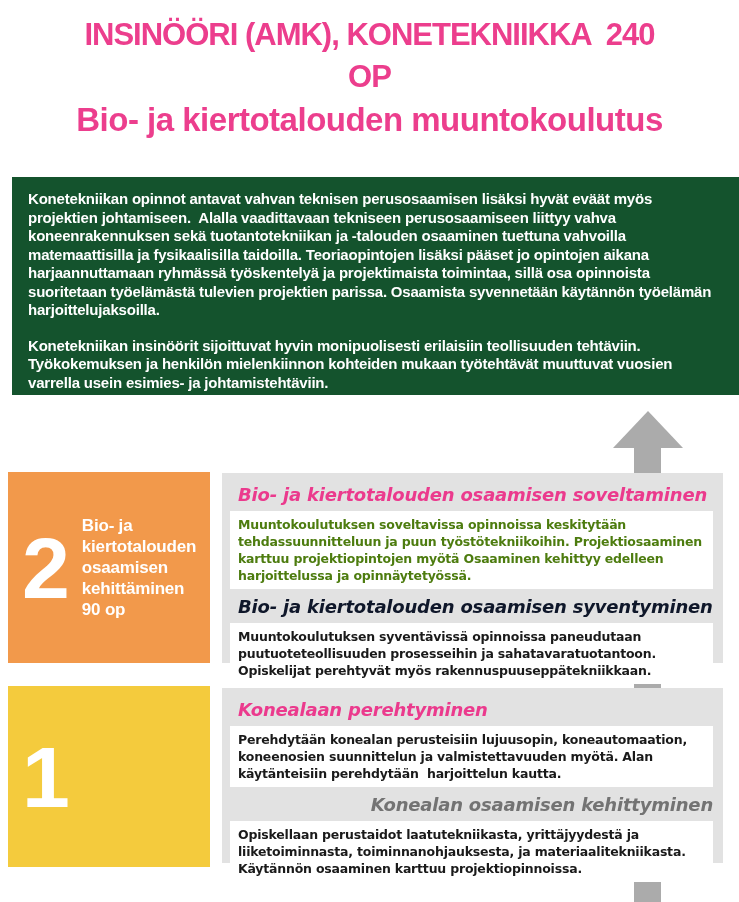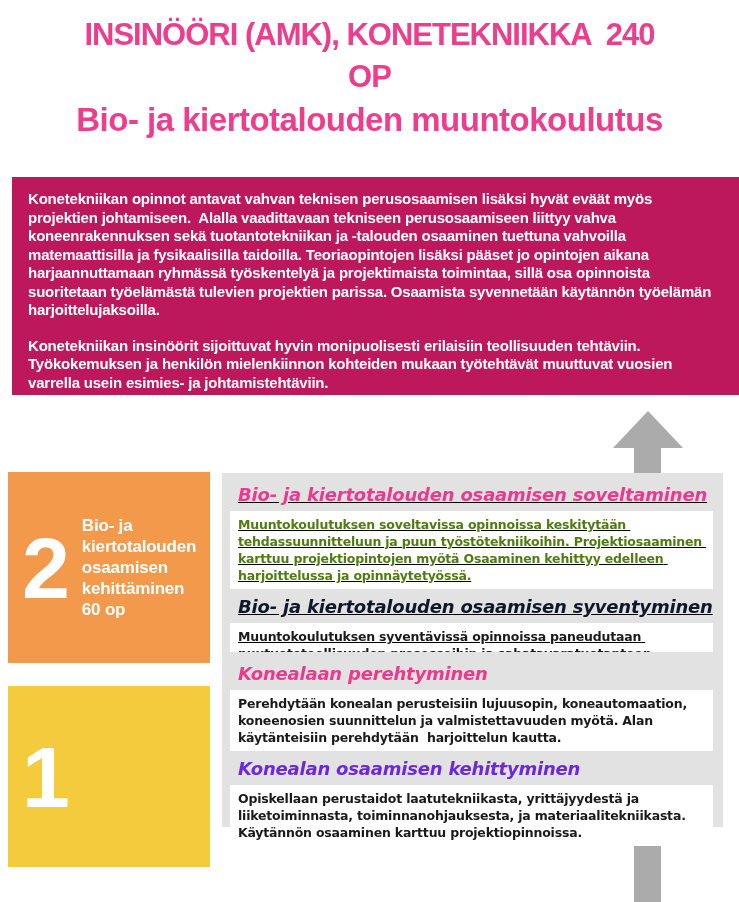--- a/index.html
+++ b/index.html
@@ -53,22 +53,22 @@
     flex:0 0 auto;
   }
   .stage-label{
     color:#ffffff;font-weight:bold;font-size:17px;line-height:21px;
     margin-left:12px;width:122px;flex:0 0 auto;letter-spacing:-0.2px;
   }
   .stage-panel{
     position:absolute;left:222px;width:501px;z-index:1;
     box-sizing:border-box;padding:8px 10px 8px 16px;
   }
-  .stage-panel.panel-2{top:473px;height:190px;text-decoration:underline;}
-  .stage-panel.panel-1{top:652px;height:175px;}
+  .stage-panel.panel-2{top:473px;height:190px;}
+  .stage-panel.panel-1{top:688px;height:175px;}
   .panel-heading{
     font-weight:bold;font-style:italic;font-size:18px;line-height:24px;
     margin:2px 0 4px 0;letter-spacing:-0.2px;
     font-family:"DejaVu Sans","Liberation Sans",sans-serif;
   }
   .panel-body{
     background:#ffffff;margin:0 0 6px -8px;padding:5px 8px;
     font-family:"DejaVu Sans","Liberation Sans",sans-serif;
     font-weight:bold;font-size:12.5px;line-height:17px;
     white-space:pre-wrap;letter-spacing:-0.2px;
@@ -78,42 +78,42 @@
 <body>
 
 <div class="page">
 
   <div class="header">
     <div class="title-line" style="color: rgb(236, 62, 141);">INSINÖÖRI (AMK), KONETEKNIIKKA  240</div>
     <div class="title-line" style="color: rgb(236, 62, 141);">OP</div>
     <div class="subtitle-line" style="color: rgb(236, 62, 141);">Bio- ja kiertotalouden muuntokoulutus</div>
   </div>
 
-  <div class="intro-box" style="background-color: #be185d;">
+  <div class="intro-box" style="background-color: #14532d;">
     <p>Konetekniikan opinnot antavat vahvan teknisen perusosaamisen lisäksi hyvät eväät myös projektien johtamiseen.  Alalla vaadittavaan tekniseen perusosaamiseen liittyy vahva koneenrakennuksen sekä tuotantotekniikan ja -talouden osaaminen tuettuna vahvoilla matemaattisilla ja fysikaalisilla taidoilla. Teoriaopintojen lisäksi pääset jo opintojen aikana harjaannuttamaan ryhmässä työskentelyä ja projektimaista toimintaa, sillä osa opinnoista suoritetaan työelämästä tulevien projektien parissa. Osaamista syvennetään käytännön työelämän harjoittelujaksoilla.</p>
     <p>Konetekniikan insinöörit sijoittuvat hyvin monipuolisesti erilaisiin teollisuuden tehtäviin. Työkokemuksen ja henkilön mielenkiinnon kohteiden mukaan työtehtävät muuttuvat vuosien varrella usein esimies- ja johtamistehtäviin.</p>
   </div>
 
   <div class="arrow-head"></div>
   <div class="arrow-shaft" style="background-color: rgb(171, 171, 171);"></div>
 
   <div class="stage-box stage-2" style="background-color: rgb(242, 153, 75);">
     <div class="stage-number">2</div>
-    <div class="stage-label">Bio- ja kiertotalouden osaamisen kehittäminen 60 op</div>
+    <div class="stage-label">Bio- ja kiertotalouden osaamisen kehittäminen 90 op</div>
   </div>
   <div class="stage-panel panel-2" style="background-color: rgb(226, 226, 226);">
     <div class="panel-heading" style="color: rgb(235, 58, 141);">Bio- ja kiertotalouden osaamisen soveltaminen</div>
     <div class="panel-body" style="color: #4d7c0f;">Muuntokoulutuksen soveltavissa opinnoissa keskitytään tehdassuunnitteluun ja puun työstötekniikoihin. Projektiosaaminen karttuu projektiopintojen myötä Osaaminen kehittyy edelleen harjoittelussa ja opinnäytetyössä.</div>
     <div class="panel-heading" style="color: #0f172a;">Bio- ja kiertotalouden osaamisen syventyminen</div>
     <div class="panel-body" style="color: rgb(26, 26, 26);">Muuntokoulutuksen syventävissä opinnoissa paneudutaan puutuoteteollisuuden prosesseihin ja sahatavaratuotantoon. Opiskelijat perehtyvät myös rakennuspuuseppätekniikkaan.</div>
   </div>
 
   <div class="stage-box stage-1" style="background-color: rgb(244, 203, 61);">
     <div class="stage-number">1</div>
   </div>
   <div class="stage-panel panel-1" style="background-color: rgb(226, 226, 226);">
     <div class="panel-heading" style="color: rgb(235, 58, 141);">Konealaan perehtyminen</div>
     <div class="panel-body" style="color: rgb(26, 26, 26);">Perehdytään konealan perusteisiin lujuusopin, koneautomaation, koneenosien suunnittelun ja valmistettavuuden myötä. Alan käytänteisiin perehdytään  harjoittelun kautta.</div>
-    <div class="panel-heading" style="color: #6d28d9;">Konealan osaamisen kehittyminen</div>
+    <div class="panel-heading" style="color: #737373; text-align: right;">Konealan osaamisen kehittyminen</div>
     <div class="panel-body" style="color: rgb(26, 26, 26);">Opiskellaan perustaidot laatutekniikasta, yrittäjyydestä ja liiketoiminnasta, toiminnanohjauksesta, ja materiaalitekniikasta. Käytännön osaaminen karttuu projektiopinnoissa.</div>
   </div>
 
 </div>
 
 </body></html>

